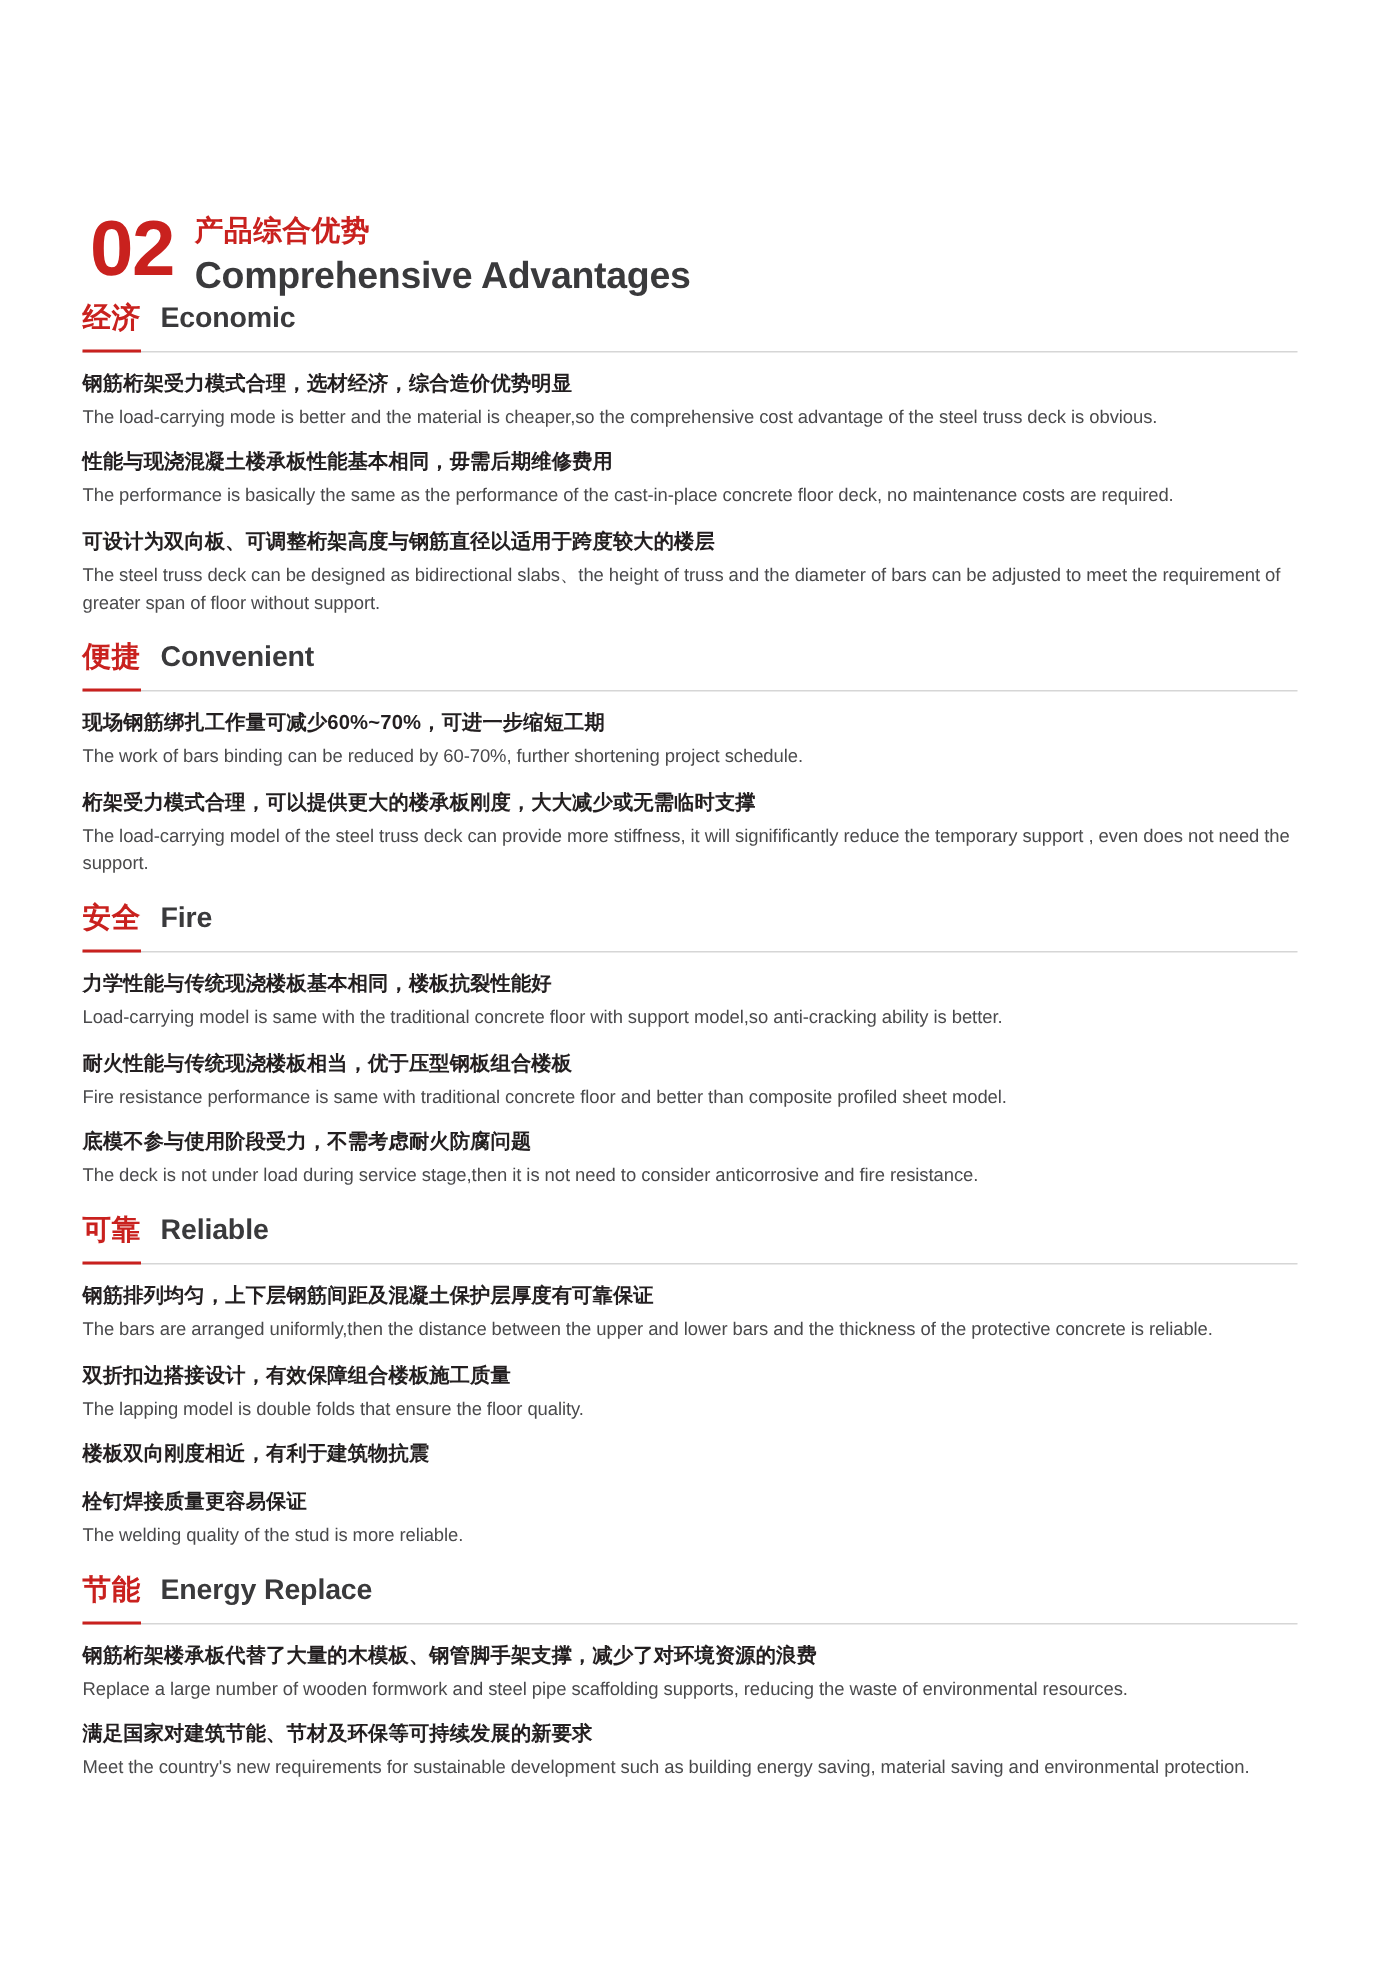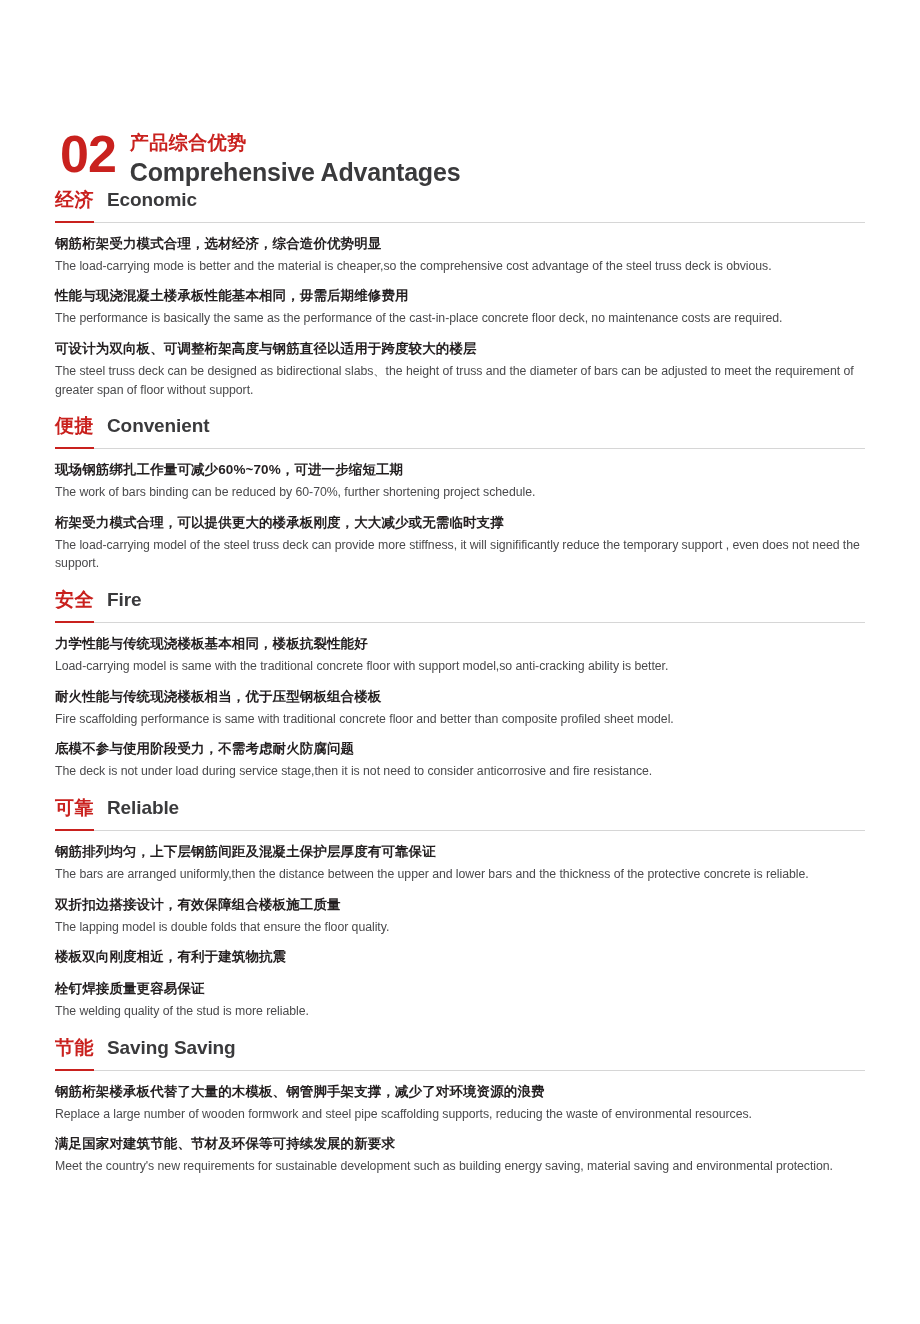--- a/index.html
+++ b/index.html
@@ -12,21 +12,21 @@
     background: #ffffff;
     font-family: "Liberation Sans", sans-serif;
     color: #231f20;
     -webkit-font-smoothing: antialiased;
   }
   .page {
     position: relative;
     width: 920px;
     height: 1324px;
     box-sizing: border-box;
-    padding: 0 55px;
+    padding: 12px 55px;
   }
 
   
   .doc-header {
     display: flex;
     align-items: flex-start;
     padding-top: 128px;
     padding-left: 5px;
   }
   .section-number {
@@ -170,21 +170,21 @@
       <div class="section-head">
         <span class="cn">安全</span>
         <span class="en">Fire</span>
       </div>
       <div class="item">
         <div class="cn">力学性能与传统现浇楼板基本相同，楼板抗裂性能好</div>
         <div class="en">Load-carrying model is same with the traditional concrete floor with support model,so anti-cracking ability is better.</div>
       </div>
       <div class="item">
         <div class="cn">耐火性能与传统现浇楼板相当，优于压型钢板组合楼板</div>
-        <div class="en">Fire scaffolding performance is same with traditional concrete floor and better than composite profiled sheet model.</div>
+        <div class="en">Fire resistance performance is same with traditional concrete floor and better than composite profiled sheet model.</div>
       </div>
       <div class="item">
         <div class="cn">底模不参与使用阶段受力，不需考虑耐火防腐问题</div>
         <div class="en">The deck is not under load during service stage,then it is not need to consider anticorrosive and fire resistance.</div>
       </div>
     </div>
 
     <div class="section">
       <div class="section-head">
         <span class="cn">可靠</span>
@@ -203,21 +203,21 @@
       </div>
       <div class="item">
         <div class="cn">栓钉焊接质量更容易保证</div>
         <div class="en">The welding quality of the stud is more reliable.</div>
       </div>
     </div>
 
     <div class="section">
       <div class="section-head">
         <span class="cn">节能</span>
-        <span class="en">Saving Saving</span>
+        <span class="en">Energy Replace</span>
       </div>
       <div class="item">
         <div class="cn">钢筋桁架楼承板代替了大量的木模板、钢管脚手架支撑，减少了对环境资源的浪费</div>
         <div class="en">Replace a large number of wooden formwork and steel pipe scaffolding supports, reducing the waste of environmental resources.</div>
       </div>
       <div class="item">
         <div class="cn">满足国家对建筑节能、节材及环保等可持续发展的新要求</div>
         <div class="en">Meet the country's new requirements for sustainable development such as building energy saving, material saving and environmental protection.</div>
       </div>
     </div>

